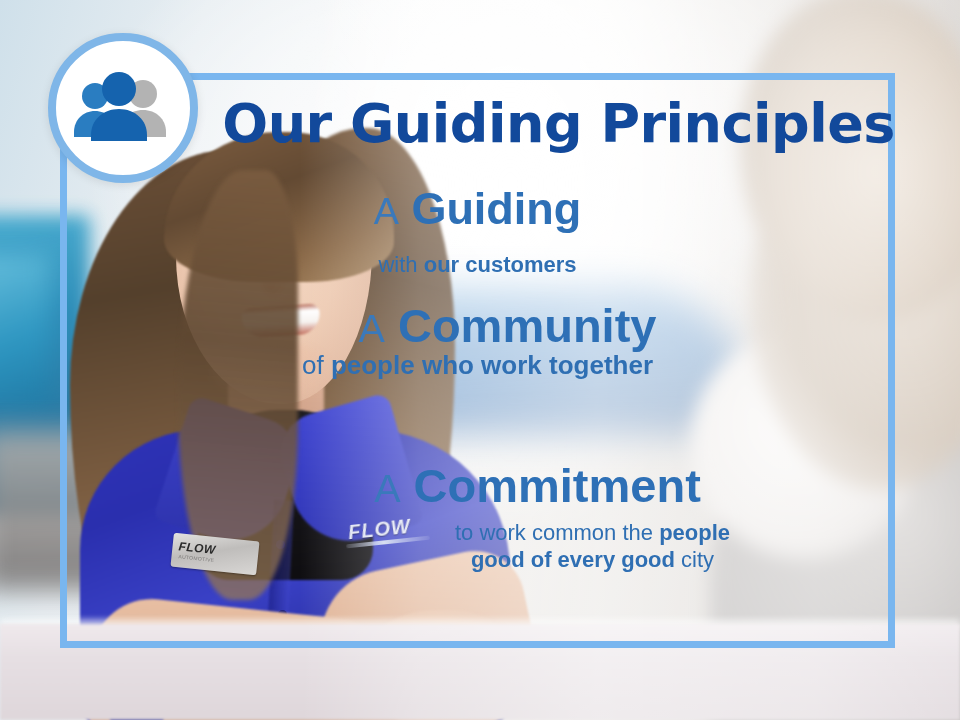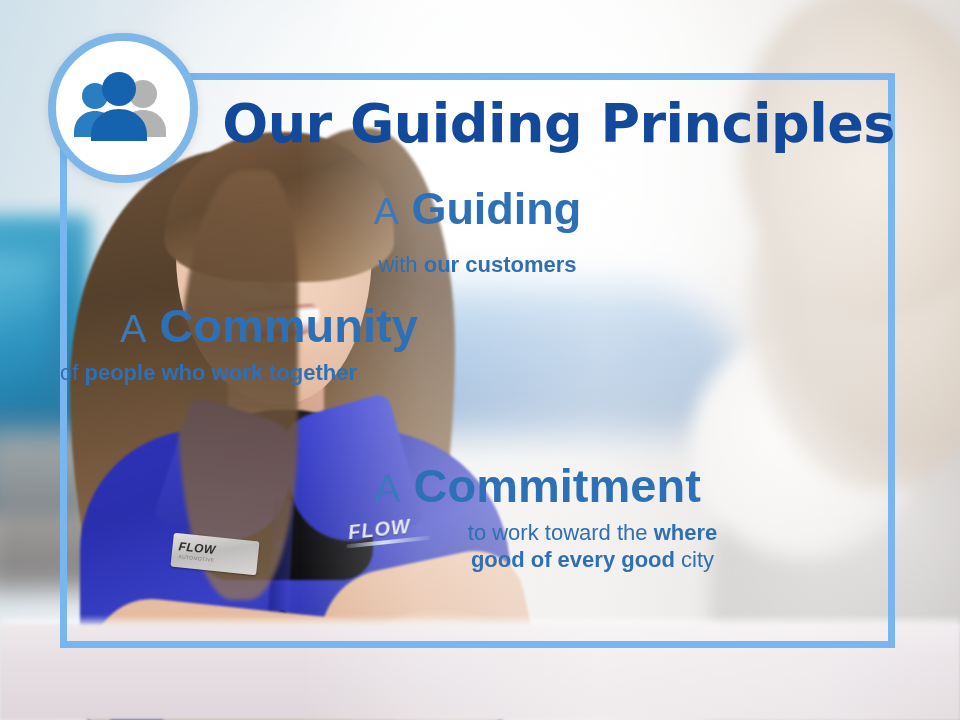--- a/index.html
+++ b/index.html
@@ -318,23 +318,23 @@
     color: #2f6fb3;
     line-height: 1.22;
   }
   .sub b { font-weight: bold; }
 
   
   #p1 { top: 186px; text-align: center; }
   #p1 .headline { font-size: 45px; }
   #p1 .sub { font-size: 22px; margin-top: 20px; }
 
-  #p2 { top: 302px; }
+  #p2 { top: 302px; text-align: center; }
   #p2 .headline { font-size: 47px; padding-left: 60px; }
-  #p2 .sub { font-size: 22px; margin-top: 10px; }
+  #p2 .sub { font-size: 26px; }
 
   #p3 { top: 462px; text-align: center; }
   #p3 .headline { font-size: 47px; padding-left: 120px; }
   #p3 .sub { font-size: 22px; margin-top: 10px; padding-left: 230px; }
 </style>
 </head>
 <body>
 
 <div id="stage">
 
@@ -437,19 +437,19 @@
           <div><span>of </span><b>people who work together</b></div>
         </div>
     </div>
 
     <div class="principle" id="p3">
       <div class="headline">
         <span class="art">A</span>
         <span class="word">Commitment</span>
       </div>
       <div class="sub">
-          <div><span>to work toward the </span><b>where</b></div>
+          <div><span>to work common the </span><b>people</b></div>
           <div><b>good of every good</b><span> city</span></div>
         </div>
     </div>
 
   </div>
 </div>
 
 </body></html>

